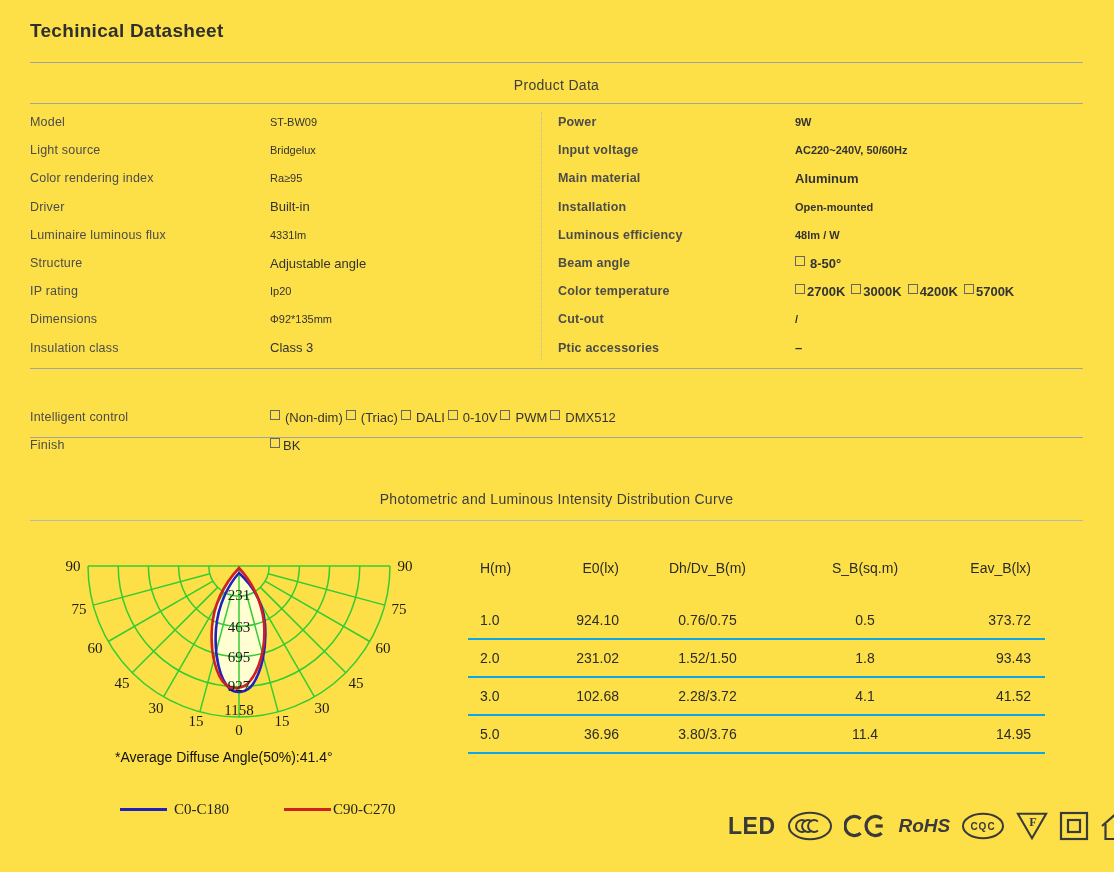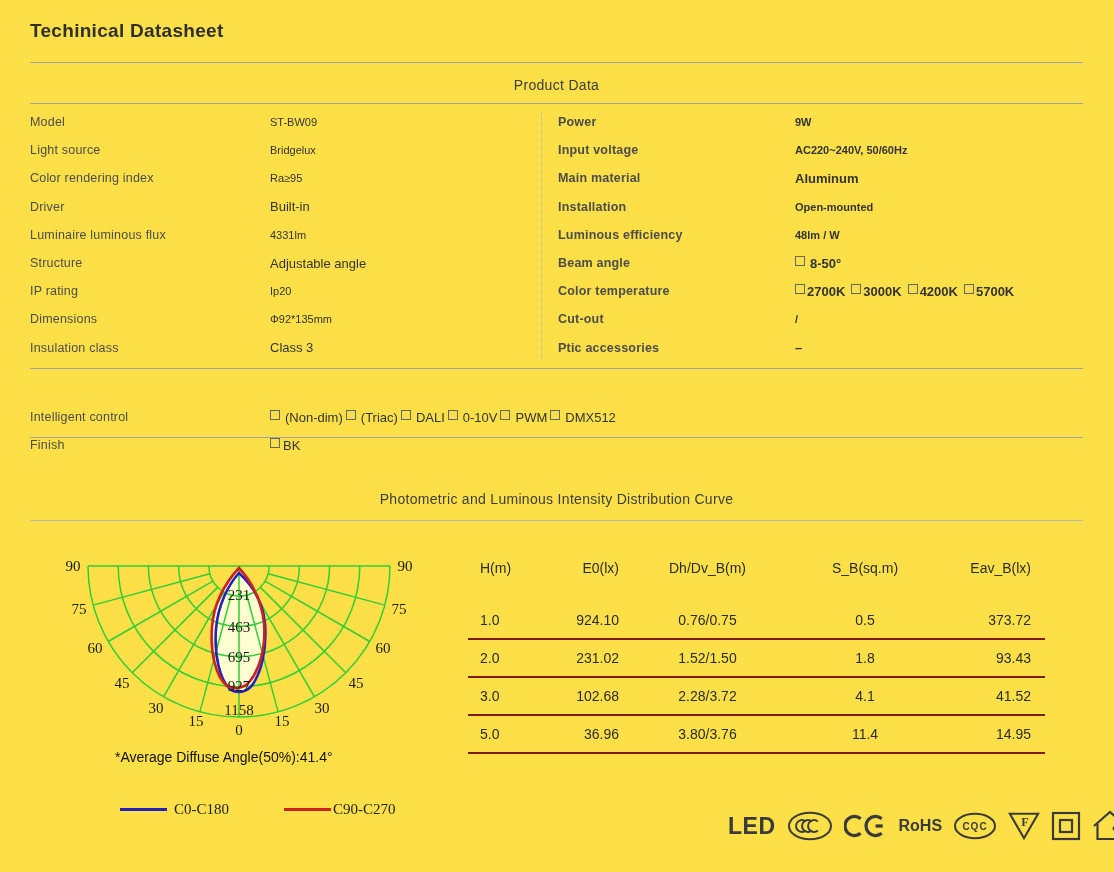--- a/index.html
+++ b/index.html
@@ -33,41 +33,41 @@
   .cb-tight{margin-right:2px;}
   .opts{display:flex;align-items:center;gap:3px;}
   .opt{display:inline-flex;align-items:flex-start;}
   .ctrl{position:absolute;left:30px;top:377px;width:1053px;margin-top:26px;}
   .ctrl .row{height:28px;}
   .ctrl .lbl{width:240px;}
   
   .ptable{position:absolute;left:468px;top:556px;width:577px;font-size:14px;color:#2b2b2b;}
   .prow{display:grid;grid-template-columns:62px 95px 165px 150px 105px;align-items:center;}
   .prow.head{height:42px;align-items:start;padding-top:4px;font-size:14px;}
-  .prow.data{height:36px;border-bottom:2px solid #7f1d1d;}
+  .prow.data{height:36px;border-bottom:2px solid #0ea5e9;}
   .c1{text-align:left;padding-left:12px;}
   .c2{text-align:right;padding-right:6px;}
   .c3{text-align:center;}
   .c4{text-align:center;}
   .c5{text-align:right;padding-right:14px;}
   
   .polar{position:absolute;left:62px;top:552px;}
   .polar text{font-family:"Liberation Serif",serif;fill:#1a1a1a;}
   .footnote{position:absolute;left:115px;top:749px;font-size:14px;color:#111;}
   .legend{position:absolute;left:120px;top:801px;display:flex;align-items:center;
         font-family:"Liberation Serif",serif;font-size:15px;color:#222;}
   .legend-line{display:inline-block;width:47px;height:3px;margin-right:7px;}
   .ll-blue{background:#2222bb;}
   .ll-red{background:#cc2222;margin-left:55px;margin-right:2px;}
   
   .certs{position:absolute;left:688px;top:810px;display:flex;align-items:center;gap:11px;margin-left:40px;}
   .certs svg{display:block;}
   .mark-text{font-weight:bold;color:#3a3a3a;}
   .led-text{font-size:23px;letter-spacing:.5px;}
-  .rohs-text{font-size:16px;}
+  .rohs-text{font-size:19px;font-style:italic;}
 </style>
 </head>
 <body>
 
 <div class="page">
 
   <h1 class="page-title">Techinical Datasheet</h1>
   <div class="hr hr-title"></div>
 
   <div class="section-title st-product">Product Data</div>

